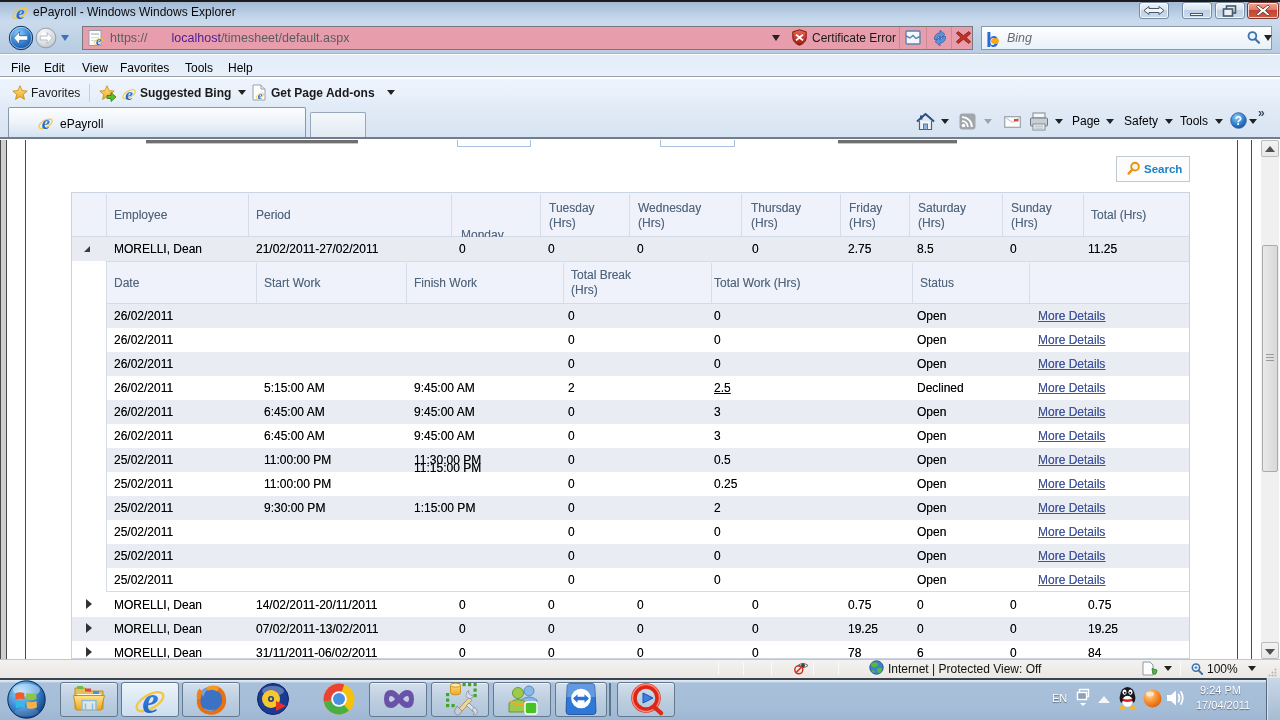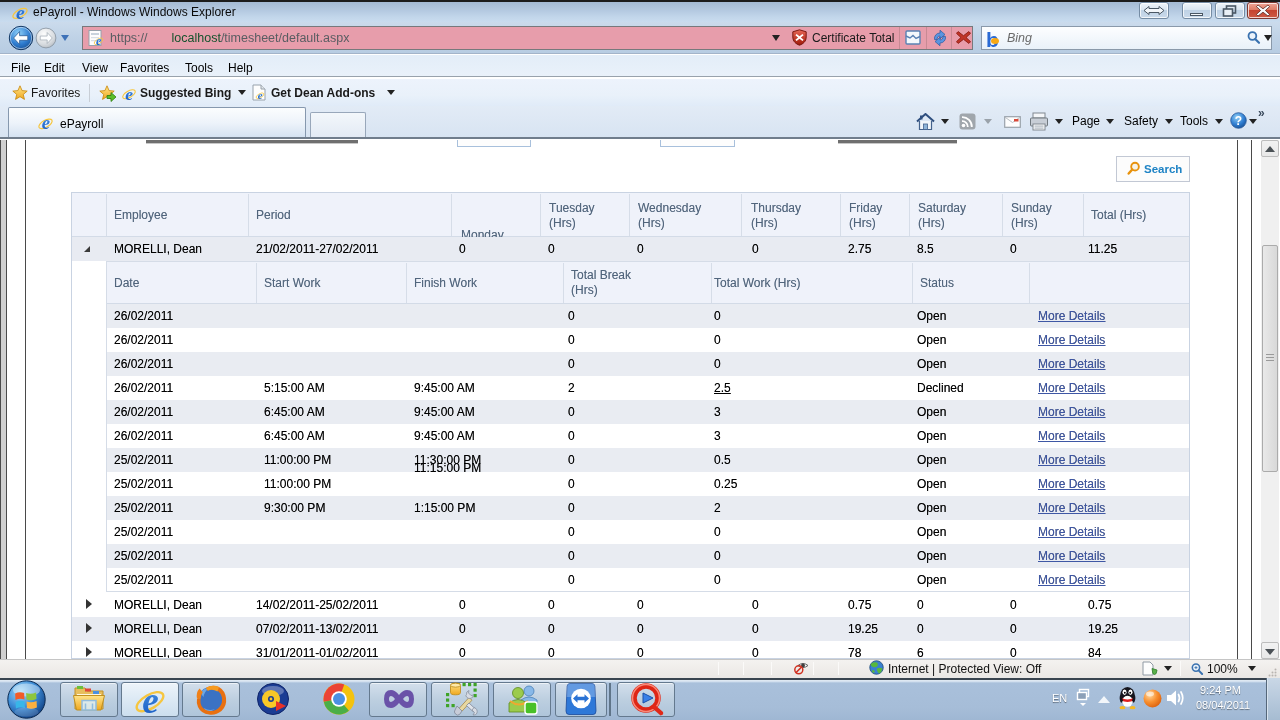--- a/index.html
+++ b/index.html
@@ -19,21 +19,21 @@
 #btn-close { left:1247px; width:32px; border-color:#7C3831;
   background:linear-gradient(#F0A697 0%, #DE7C66 45%, #C54430 50%, #CE5B45 100%); }
 
 
 #navbar { left:0; top:22px; width:1280px; height:32px;
   background:linear-gradient(#CBDBEC 0%, #BFD2E6 50%, #B7CCE2 100%);
   border-bottom:1px solid #A3B4C9; }
 #urlbox { left:82px; top:26px; width:891px; height:24px; background:#E79DAB;
   border:1px solid #77797C; }
 #urltext { left:110px; top:31px; font-size:12.5px; color:#595D62; }
-#urltext b { color:#14532d; font-weight:normal;padding-left:24px; }
+#urltext b { color:#4c1d95; font-weight:normal;padding-left:24px; }
 #certtext { left:812px; top:31px; font-size:12px; color:#1a1a1a; }
 #bingbox { left:981px; top:26px; width:291px; height:24px;
   background:linear-gradient(#FDFEFF, #E9F1F9); border:1px solid #8A99AA; }
 #bingtext { left:1007px; top:31px; font-size:12.5px; font-style:italic; color:#6b6b6b; }
 
 
 #menubar { left:0; top:55px; width:1280px; height:22px; background:linear-gradient(#E3EDF8,#E9F1FA); border-bottom:1px solid #98A2AC; box-shadow:0 1px 0 #FFF; }
 .menuitem { top:61px; font-size:12px; color:#000; }
 
 
@@ -199,21 +199,21 @@
 <div class="abs" style="left:926px;top:27px;width:1px;height:22px;background:#C88A94;"></div>
 <svg class="abs" style="left:931px;top:29px;" width="18" height="18" viewBox="0 0 18 18">
  <path d="M3.5 10.5 A5.5 5.5 0 0 1 9 4 L9 1.2 L14 5.5 L9 9.8 L9 7 A2.8 2.8 0 0 0 6.2 10.5 Z" fill="#5A94E0" stroke="#2A5AA0" stroke-width="0.7"></path>
  <path d="M14.5 7.5 A5.5 5.5 0 0 1 9 14 L9 16.8 L4 12.5 L9 8.2 L9 11 A2.8 2.8 0 0 0 11.8 7.5 Z" fill="#5A94E0" stroke="#2A5AA0" stroke-width="0.7"></path>
 </svg>
 <div class="abs" style="left:951px;top:27px;width:1px;height:22px;background:#C88A94;"></div>
 <svg class="abs" style="left:956px;top:30px;" width="15" height="15" viewBox="0 0 14 13">
  <path d="M2 1 L7 4.8 L12 1 L13.6 2.6 L9.4 6.5 L13.6 10.4 L12 12 L7 8.2 L2 12 L0.4 10.4 L4.6 6.5 L0.4 2.6 Z" fill="#C03428" stroke="#88180E" stroke-width="0.8"></path>
 </svg>
 <div class="abs" id="urltext">https://<b>localhost</b>/timesheet/default.aspx</div>
-<div class="abs" id="certtext">Certificate Total</div>
+<div class="abs" id="certtext">Certificate Error</div>
 <div class="abs" id="bingbox"></div>
 <div class="abs" style="left:986px;top:28px;width:19px;height:19px;font:bold 21px 'Liberation Sans';color:#2A6AD4;">b</div>
 <div class="abs" style="left:991px;top:38px;width:8px;height:6px;border-radius:50%;background:#F7A814;"></div>
 <div class="abs" id="bingtext">Bing</div>
 <svg class="abs" style="left:1246px;top:30px;" width="15" height="15" viewBox="0 0 15 15">
  <circle cx="6.4" cy="6" r="3.9" fill="#EAF2FA" stroke="#3A72B0" stroke-width="1.8"></circle>
  <path d="M9.2 9 L13 12.8" stroke="#3A72B0" stroke-width="2.2" stroke-linecap="round"></path>
 </svg>
 <div class="abs" style="left:1264px;top:35px;width:0;height:0;border-left:4.5px solid transparent;border-right:4.5px solid transparent;border-top:6px solid #222;"></div>
 
@@ -242,21 +242,21 @@
   </svg>
 <div class="abs favtext favbold" style="left:140px;">Suggested Bing</div>
 <div class="abs" style="left:238px;top:90px;width:0;height:0;border-left:4px solid transparent;border-right:4px solid transparent;border-top:5px solid #222;"></div>
 <svg class="abs" style="left:252px;top:84px;" width="14" height="17" viewBox="0 0 14 17">
  <path d="M1 1 H9 L13 5 V16 H1 Z" fill="#FDFDFD" stroke="#98A2AC" stroke-width="1"></path>
  <path d="M9 1 L9 5 L13 5" fill="#E2E6EA" stroke="#98A2AC" stroke-width="1"></path>
  <svg x="3" y="6" width="10" height="10" viewBox="0 0 64 64">
       <use href="#ie"></use>
     </svg>
 </svg>
-<div class="abs favtext favbold" style="left:271px;">Get Dean Add-ons</div>
+<div class="abs favtext favbold" style="left:271px;">Get Page Add-ons</div>
 <div class="abs" style="left:387px;top:90px;width:0;height:0;border-left:4px solid transparent;border-right:4px solid transparent;border-top:5px solid #222;"></div>
 
 <div class="abs" id="tabrow"></div>
 <div class="abs" id="tab2"></div>
 <div class="abs" id="tab1"></div>
 <svg class="abs" style="left:37px;top:114px;" width="17" height="17" viewBox="0 0 64 64">
     <use href="#ie"></use>
   </svg>
 <div class="abs" id="tabtext">ePayroll</div>
 <svg class="abs" style="left:916px;top:113px;" width="19" height="18" viewBox="0 0 19 18">
@@ -441,21 +441,21 @@
 <div class="cell" style="left:642px;top:356px;">0</div>
 <div class="cell" style="left:845px;top:356px;">Open</div>
 <div class="cell" style="left:966px;top:356px;"><a class="md">More Details</a></div>
 <div class="cell" style="left:42px;top:380px;">25/02/2011</div>
 <div class="cell" style="left:496px;top:380px;">0</div>
 <div class="cell" style="left:642px;top:380px;">0</div>
 <div class="cell" style="left:845px;top:380px;">Open</div>
 <div class="cell" style="left:966px;top:380px;"><a class="md">More Details</a></div>
 <div class="cell" style="left:14px;top:406px;width:0;height:0;border-top:5px solid transparent;border-bottom:5px solid transparent;border-left:6px solid #333;"></div>
 <div class="cell" style="left:42px;top:405px;">MORELLI, Dean</div>
-<div class="cell" style="left:184px;top:405px;">14/02/2011-25/02/2011</div>
+<div class="cell" style="left:184px;top:405px;">14/02/2011-20/11/2011</div>
 <div class="cell" style="left:387px;top:405px;">0</div>
 <div class="cell" style="left:476px;top:405px;">0</div>
 <div class="cell" style="left:565px;top:405px;">0</div>
 <div class="cell" style="left:680px;top:405px;">0</div>
 <div class="cell" style="left:776px;top:405px;">0.75</div>
 <div class="cell" style="left:845px;top:405px;">0</div>
 <div class="cell" style="left:938px;top:405px;">0</div>
 <div class="cell" style="left:1016px;top:405px;">0.75</div>
 <div class="cell row-lite" style="left:0;top:424px;width:1117px;height:24px;"></div>
 <div class="cell" style="left:14px;top:430px;width:0;height:0;border-top:5px solid transparent;border-bottom:5px solid transparent;border-left:6px solid #333;"></div>
@@ -464,21 +464,21 @@
 <div class="cell" style="left:387px;top:429px;">0</div>
 <div class="cell" style="left:476px;top:429px;">0</div>
 <div class="cell" style="left:565px;top:429px;">0</div>
 <div class="cell" style="left:680px;top:429px;">0</div>
 <div class="cell" style="left:776px;top:429px;">19.25</div>
 <div class="cell" style="left:845px;top:429px;">0</div>
 <div class="cell" style="left:938px;top:429px;">0</div>
 <div class="cell" style="left:1016px;top:429px;">19.25</div>
 <div class="cell" style="left:14px;top:454px;width:0;height:0;border-top:5px solid transparent;border-bottom:5px solid transparent;border-left:6px solid #333;"></div>
 <div class="cell" style="left:42px;top:453px;">MORELLI, Dean</div>
-<div class="cell" style="left:184px;top:453px;">31/01/2011-01/02/2011</div>
+<div class="cell" style="left:184px;top:453px;">31/11/2011-06/02/2011</div>
 <div class="cell" style="left:387px;top:453px;">0</div>
 <div class="cell" style="left:476px;top:453px;">0</div>
 <div class="cell" style="left:565px;top:453px;">0</div>
 <div class="cell" style="left:680px;top:453px;">0</div>
 <div class="cell" style="left:776px;top:453px;">78</div>
 <div class="cell" style="left:845px;top:453px;">6</div>
 <div class="cell" style="left:938px;top:453px;">0</div>
 <div class="cell" style="left:1016px;top:453px;">84</div>
 </div>
 
@@ -656,15 +656,15 @@
 <svg class="abs" style="left:1143px;top:689px;" width="19" height="19" viewBox="0 0 19 19">
  <circle cx="9.5" cy="9.5" r="9" fill="url(#orangeball)"></circle>
  <ellipse cx="7" cy="5" rx="4" ry="2.4" fill="rgba(255,255,255,.55)"></ellipse>
 </svg>
 <svg class="abs" style="left:1166px;top:689px;" width="19" height="18" viewBox="0 0 19 18">
  <path d="M1 6 H5 L10 1.5 V16.5 L5 12 H1 Z" fill="#FFF"></path>
  <path d="M12.5 5.5 Q14.5 9 12.5 12.5" fill="none" stroke="#FFF" stroke-width="1.7" stroke-linecap="round"></path>
  <path d="M15 3 Q18.5 9 15 15" fill="none" stroke="#FFF" stroke-width="1.7" stroke-linecap="round"></path>
 </svg>
 <div class="abs traytext" style="left:1200px;top:684px;">9:24 PM</div>
-<div class="abs traytext" style="left:1196px;top:699px;">08/04/2011</div>
+<div class="abs traytext" style="left:1196px;top:699px;">17/04/2011</div>
 <div class="abs" style="left:1266px;top:678px;width:1px;height:42px;background:#55677A;"></div>
 <div class="abs" style="left:1267px;top:678px;width:13px;height:42px;background:linear-gradient(#C9D7E6,#A6BCD2);border-left:1px solid #D8E4EF;"></div>
 
 </body></html>

